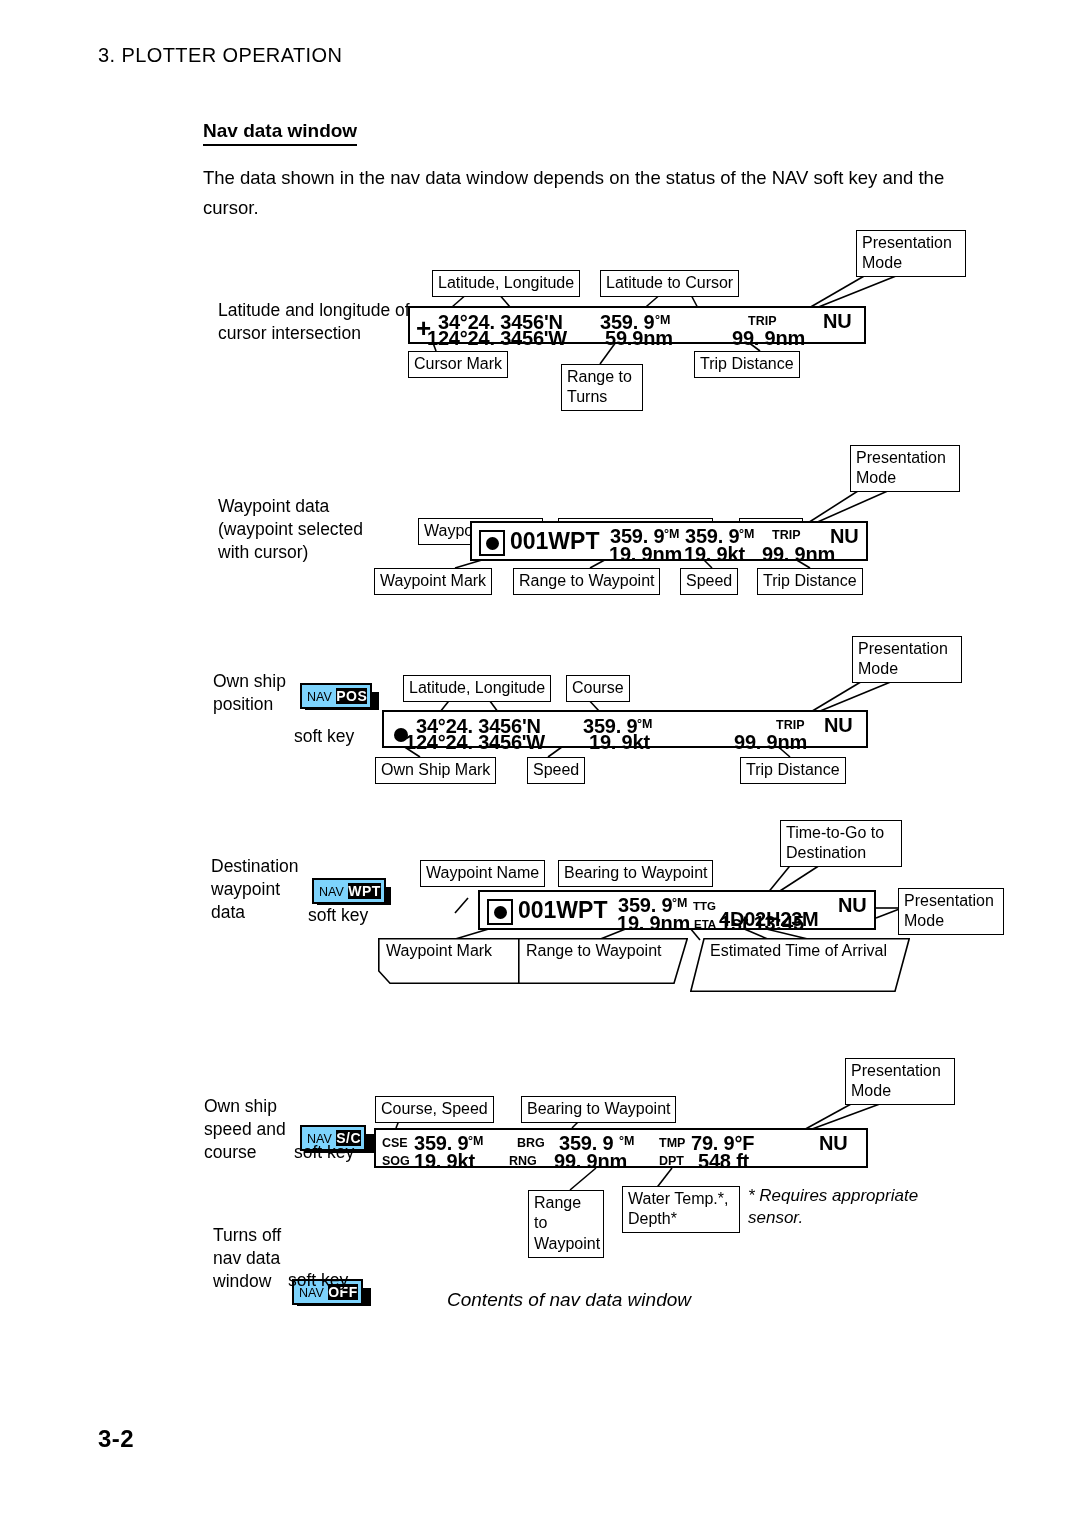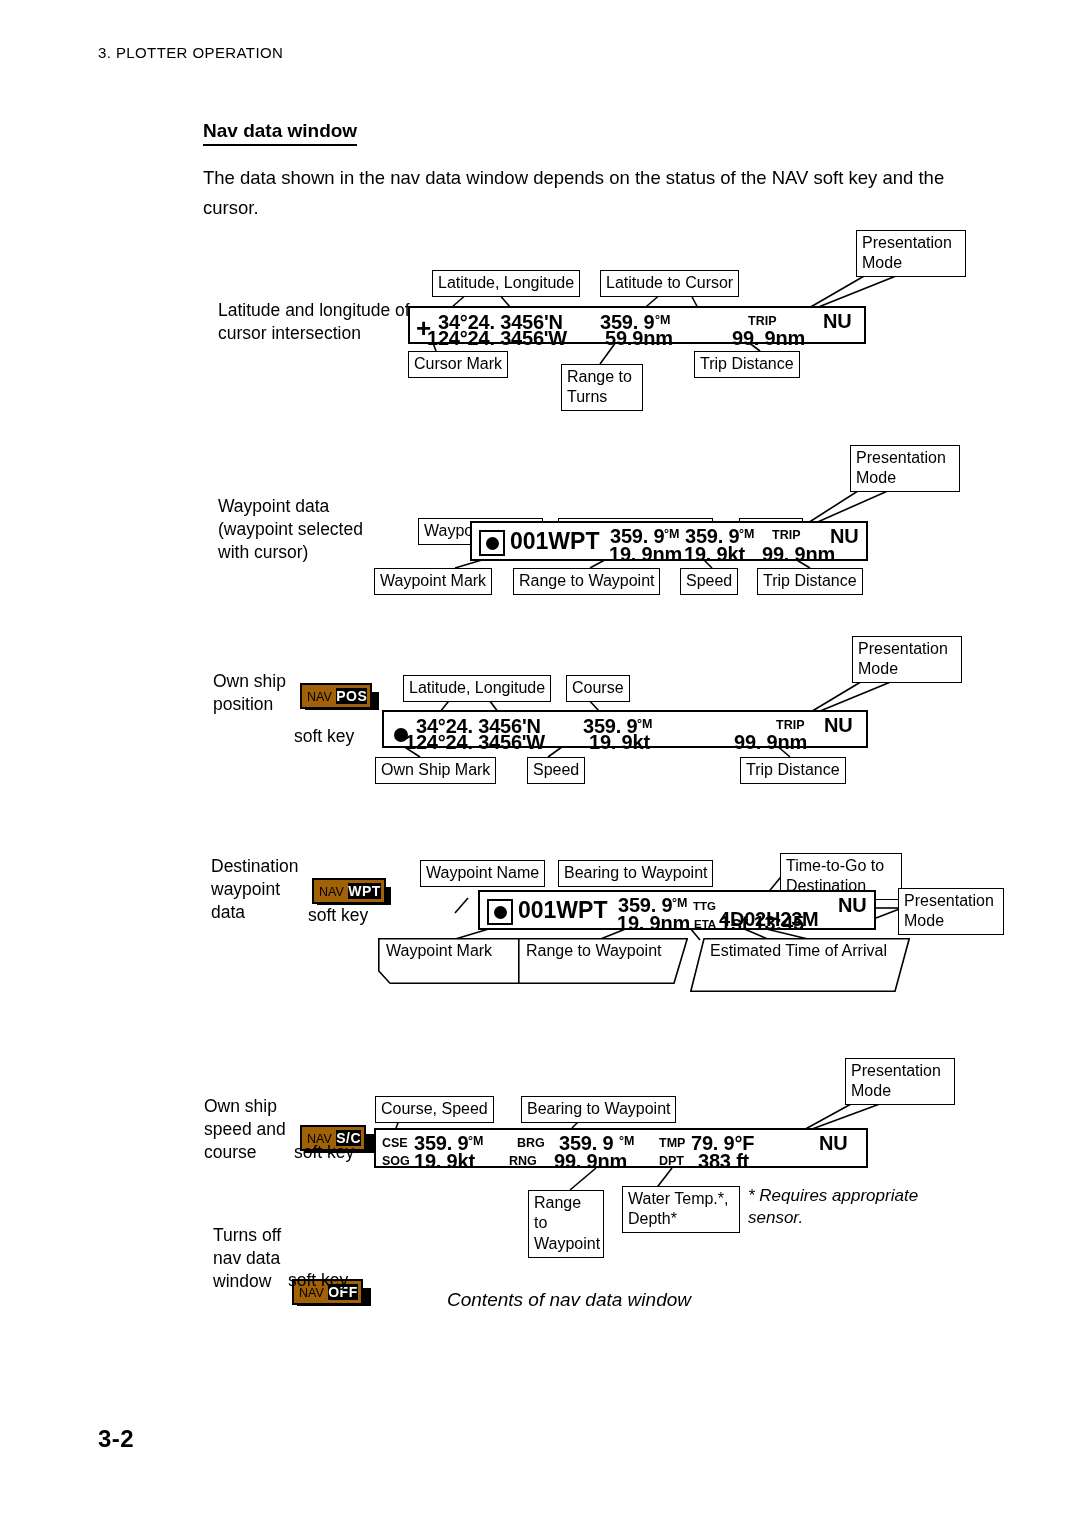--- a/index.html
+++ b/index.html
@@ -6,21 +6,21 @@
   body{
     width:1080px;height:1528px;position:relative;
     background:#ffffff;
     font-family:"Liberation Sans", sans-serif;
     color:#000;
     overflow:hidden;
   }
   .abs{position:absolute;}
 
   
-  #running-head{left:98px;top:44px;font-size:15px;letter-spacing:.4px;}
+  #running-head{left:98px;top:44px;font-size:20px;letter-spacing:.4px;}
 
   
   #sec-heading{left:203px;top:120px;font-size:19px;font-weight:bold;
                border-bottom:2.5px solid #000;padding-bottom:2px;line-height:1.15;}
   #intro-para{left:203px;top:163px;width:760px;font-size:18.5px;line-height:1.62;}
 
   
   .row-label{font-size:17.5px;line-height:1.32;}
 
   
@@ -58,21 +58,21 @@
 
   
   svg.leaders{position:absolute;left:0;top:0;width:1080px;height:1528px;
               pointer-events:none;overflow:visible;}
   svg.leaders line,svg.leaders path{stroke:#000;stroke-width:1.6px;fill:none;}
 
   
   .softkey{position:relative;width:74px;}
   .softkey .shadow{position:absolute;left:5px;top:5px;width:74px;height:100%;
                    background:#000;}
-  .softkey .face{position:relative;border:2px solid #000;background:#a16207;
+  .softkey .face{position:relative;border:2px solid #000;background:#7dd3fc;
                  padding:2px 3px 3px 3px;box-sizing:border-box;width:74px;}
   .softkey .top{font-size:12.5px;line-height:1.15;padding-left:2px;}
   .softkey .inv{background:#000;color:#fff;font-size:14px;font-weight:bold;
                 text-align:center;line-height:1.3;margin-top:1px;letter-spacing:.5px;}
   .softkey-caption{font-size:17.5px;}
 
   
   #footnote{font-size:17px;font-style:italic;line-height:1.3;}
   #fig-caption{font-size:19px;font-style:italic;}
   #page-number{left:98px;top:1425px;font-size:24px;font-weight:bold;letter-spacing:.5px;}
@@ -223,21 +223,21 @@
   <span class="shadow"></span>
   <span class="face">
     <span class="top">NAV</span>
     <span class="inv">WPT</span>
   </span>
 </div>
 <div class="abs softkey-caption" style="left:308px;top:905px;">soft key</div>
 
 <div class="abs callout" style="left:420px;top:860px;">Waypoint Name</div>
 <div class="abs callout" style="left:558px;top:860px;">Bearing to Waypoint</div>
-<div class="abs callout two" style="left:780px;top:820px;width:122px;white-space:normal;margin-top:33px;">Time-to-Go to Destination</div>
+<div class="abs callout two" style="left:780px;top:820px;width:122px;white-space:normal;">Time-to-Go to Destination</div>
 <div class="abs callout two" style="left:898px;top:888px;width:106px;white-space:normal;">Presentation Mode</div>
 
 <div class="abs navbar" style="left:478px;top:890px;width:398px;height:40px;">
   <span class="abs boxed-dot" style="left:7px;top:7px;">
       <i></i>
     </span>
   <span class="cell" style="left:38px;top:5px;font-size:23px;">001WPT</span>
   <span class="cell big" style="left:138px;top:2px;">359. 9</span>
   <span class="cell sml" style="left:192px;top:4px;">°M</span>
   <span class="cell xsml" style="left:213px;top:8px;">TTG</span>
@@ -291,21 +291,21 @@
   <span class="cell sml" style="left:6px;top:24px;">SOG</span>
   <span class="cell big" style="left:38px;top:20px;">19. 9kt</span>
   <span class="cell sml" style="left:133px;top:6px;padding-left:8px;">BRG</span>
   <span class="cell big" style="left:183px;top:2px;">359. 9</span>
   <span class="cell sml" style="left:243px;top:4px;">°M</span>
   <span class="cell sml" style="left:133px;top:24px;">RNG</span>
   <span class="cell big" style="left:178px;top:20px;">99. 9nm</span>
   <span class="cell sml" style="left:283px;top:6px;">TMP</span>
   <span class="cell big" style="left:315px;top:2px;">79. 9°F</span>
   <span class="cell sml" style="left:283px;top:24px;">DPT</span>
-  <span class="cell big" style="left:322px;top:20px;">383 ft</span>
+  <span class="cell big" style="left:322px;top:20px;">548 ft</span>
   <span class="cell big" style="left:443px;top:2px;">NU</span>
 </div>
 
 <div class="abs callout" style="left:528px;top:1190px;width:76px;white-space:normal;line-height:1.28;">Range to Waypoint</div>
 <div class="abs callout" style="left:622px;top:1186px;width:118px;white-space:normal;line-height:1.26;">Water Temp.*, Depth*</div>
 <div class="abs" id="footnote" style="left:748px;top:1185px;width:200px;">* Requires appropriate sensor.</div>
 
 <div class="abs row-label" style="left:213px;top:1224px;width:80px;">Turns off nav data window</div>
 
 <div class="abs softkey" style="left:292px;top:1228px;">

